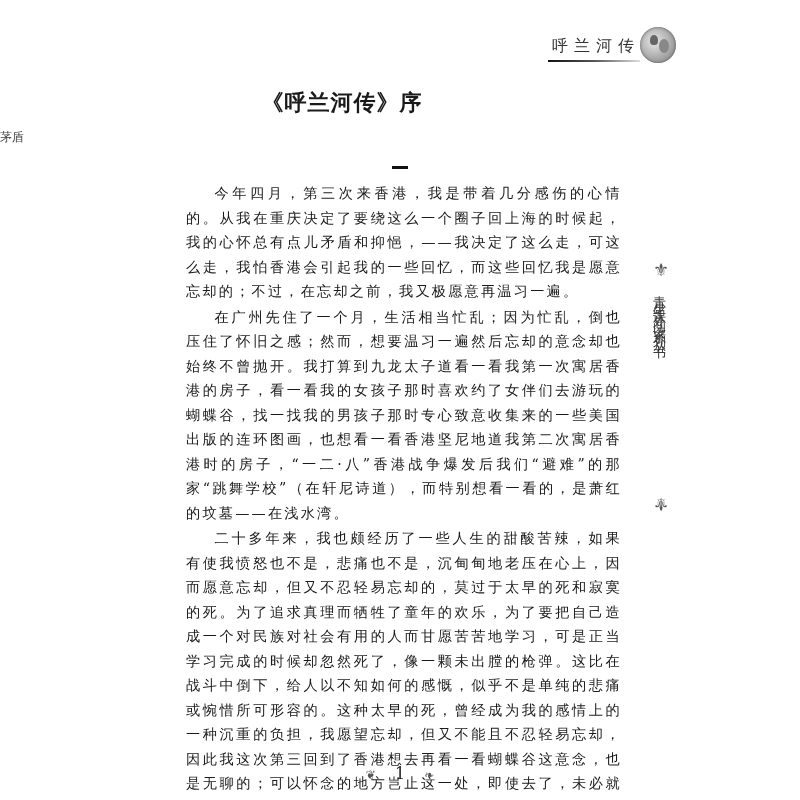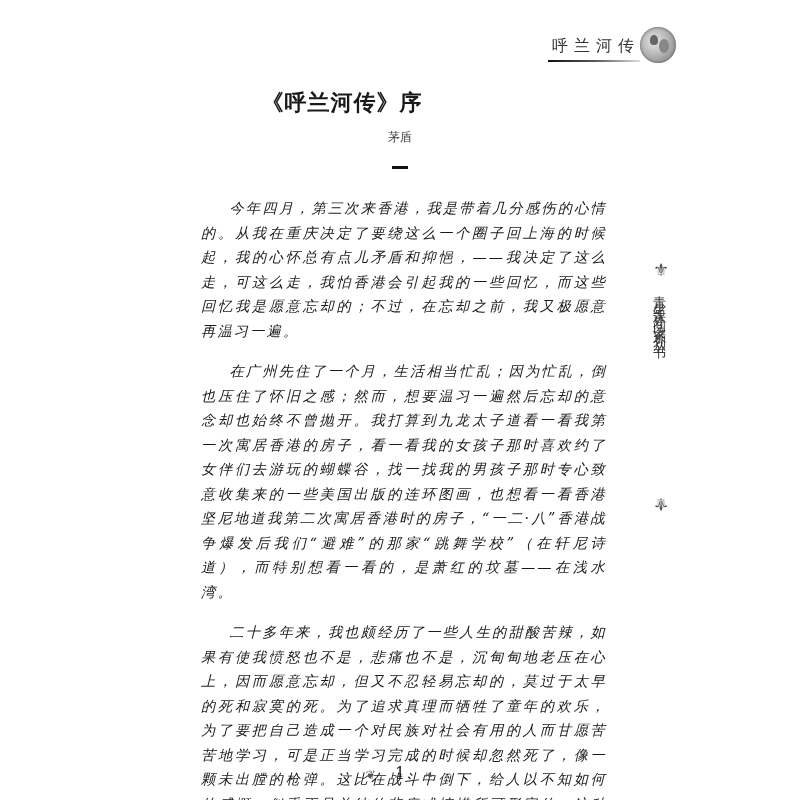--- a/index.html
+++ b/index.html
@@ -26,31 +26,31 @@
   }
   .header-medallion::after {
     content: ""; position: absolute; left: 19px; top: 12px; width: 10px; height: 14px; border-radius: 50%;
     background: #888;
   }
   .doc-title {
     position: absolute; left: 0; width: 684px; top: 88px; text-align: center;
     font-size: 22px; font-weight: bold; font-family: "DejaVu Sans", sans-serif; letter-spacing: 1px;
   }
   .doc-author {
-    position: absolute; left: 0; width: 800px; top: 129px; text-align: center; font-size: 12px; color: #444;
+    position: absolute; left: 0; width: 800px; top: 129px; font-size: 12px; color: #444;
   }
   .doc-section {
     position: absolute; left: 392px; top: 166px; width: 16px; height: 3px; background: #111;
   }
   .body-text {
     position: absolute; left: 185px; top: 180px; width: 438px;
     font-size: 14.2px; line-height: 24.5px; text-align: justify; text-align-last: left;
     letter-spacing: 2.2px;
   }
-  .body-text p { margin: 16px; text-indent: 2em; font-style: italic; }
+  .body-text p { margin: 1px; text-indent: 2em; }
   .side-label {
     position: absolute; left: 650px; top: 285px; width: 20px;
     font-size: 13px; line-height: 21px; text-align: center; color: #333;
     font-family: "DejaVu Sans", sans-serif;
     writing-mode: vertical-rl; letter-spacing: 5px;
   }
   .fleur {
     position: absolute; left: 651px; width: 20px; height: 24px; text-align: center;
     font-size: 18px; line-height: 24px; color: #555;
   }

